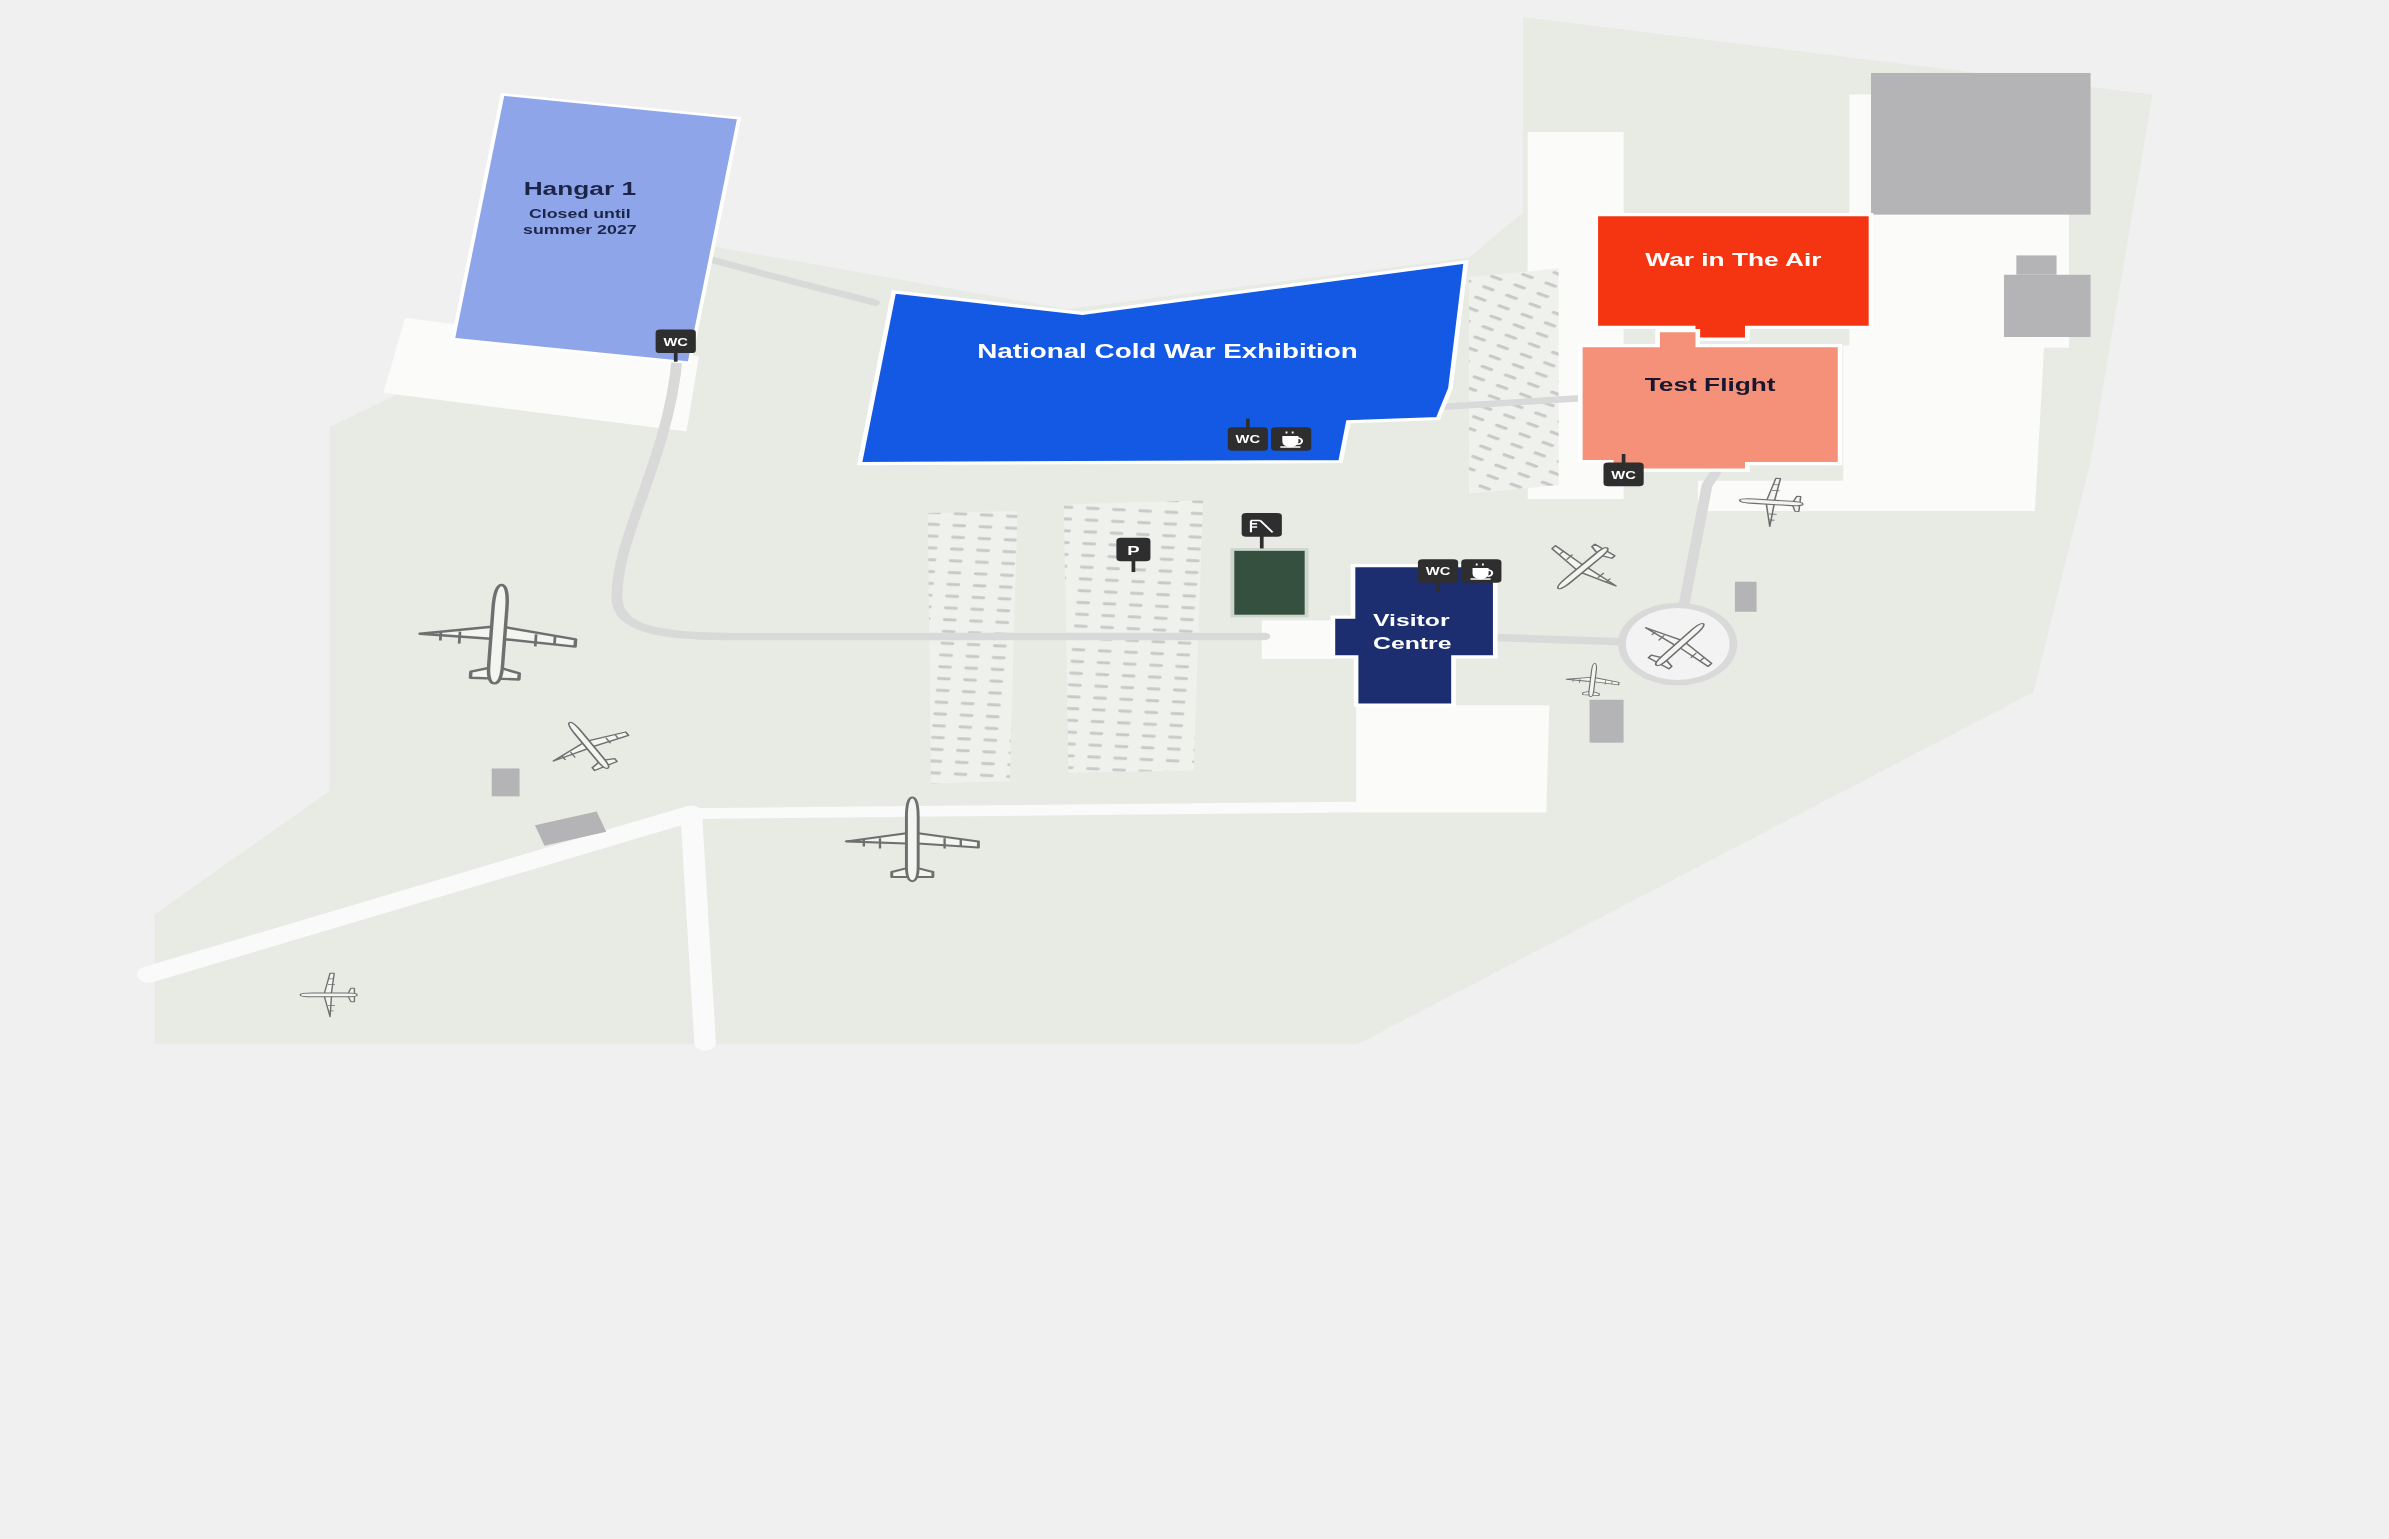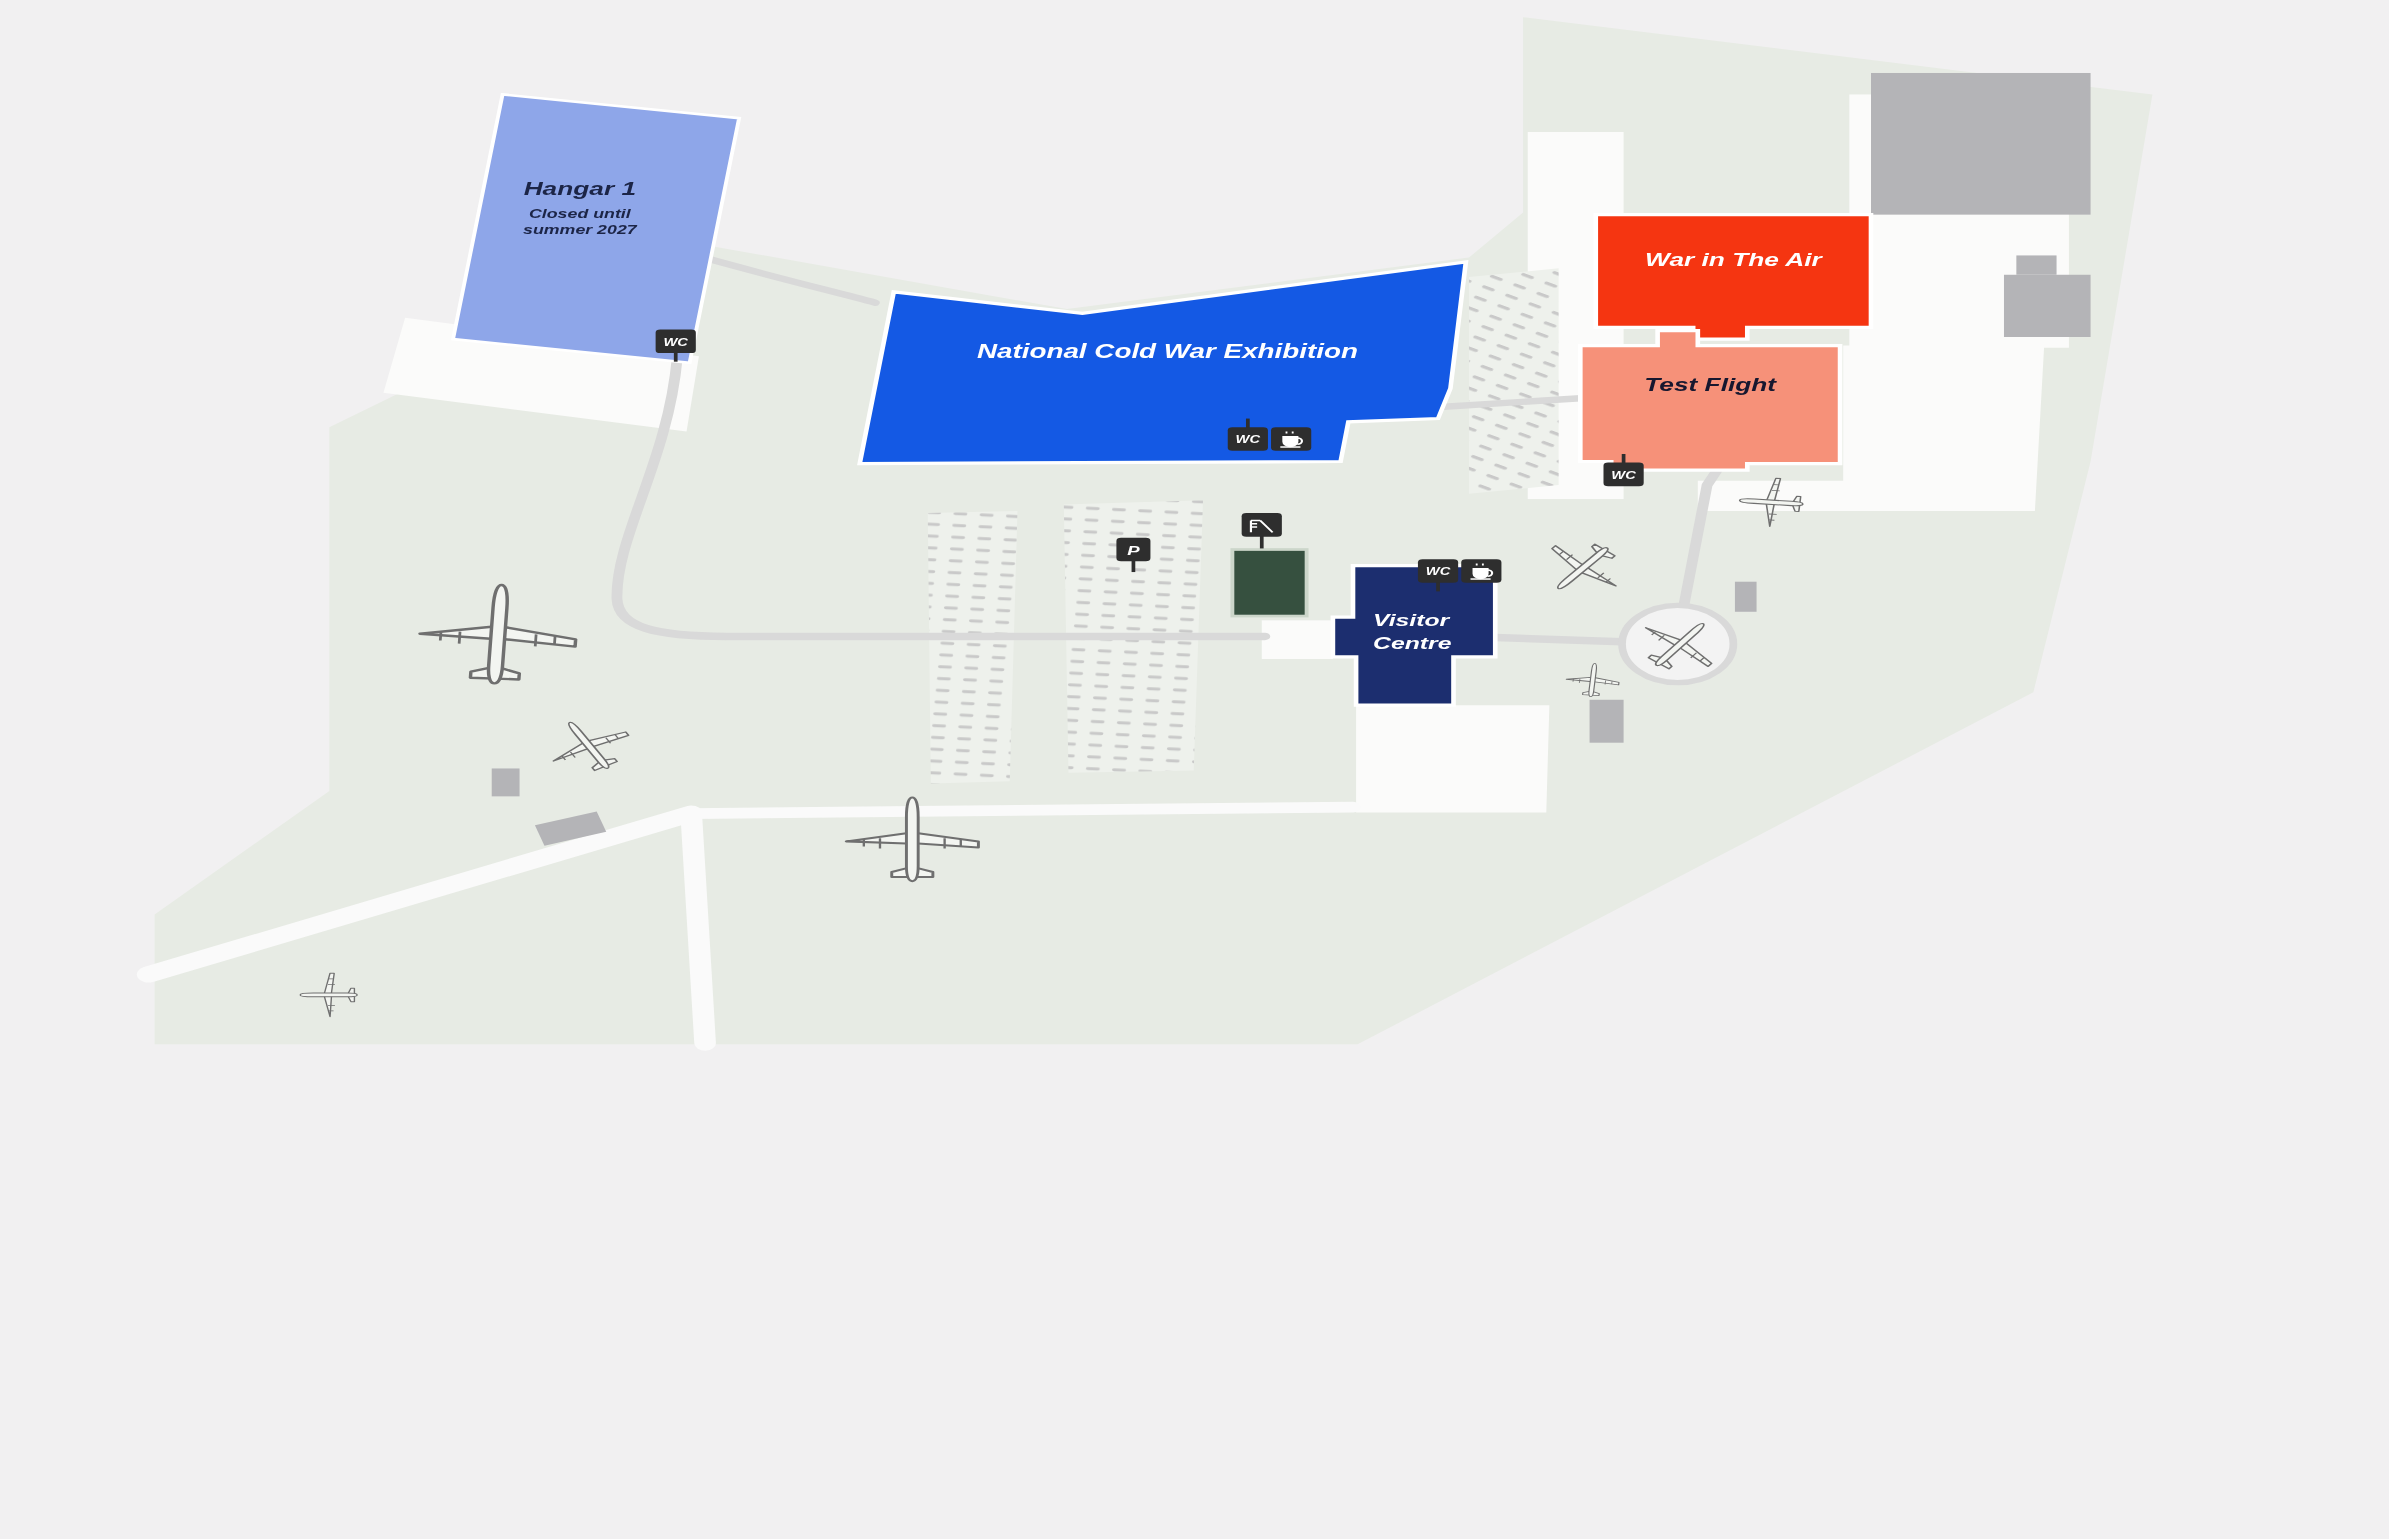--- a/index.html
+++ b/index.html
@@ -1,16 +1,16 @@
 <!DOCTYPE html>
 <html style="font-size:11px"><head>
 <meta charset="utf-8">
 <style>
   html,body{margin:0;padding:0;background:#f1f0f1;}
-  .stage{position:relative;width:2389px;height:1084px;overflow:hidden;font-style:italic;}
+  .stage{position:relative;width:2389px;height:1084px;overflow:hidden;}
   svg{display:block;width:100%;height:100%;}
   text{font-family:"Liberation Sans", sans-serif;}
   .lbl-white{fill:#ffffff;font-weight:bold;}
   .lbl-dark{fill:#1c2547;font-weight:bold;}
   .icon-label{fill:#ffffff;font-weight:bold;}
 </style>
 </head>
 <body>
 
 <div class="stage">

